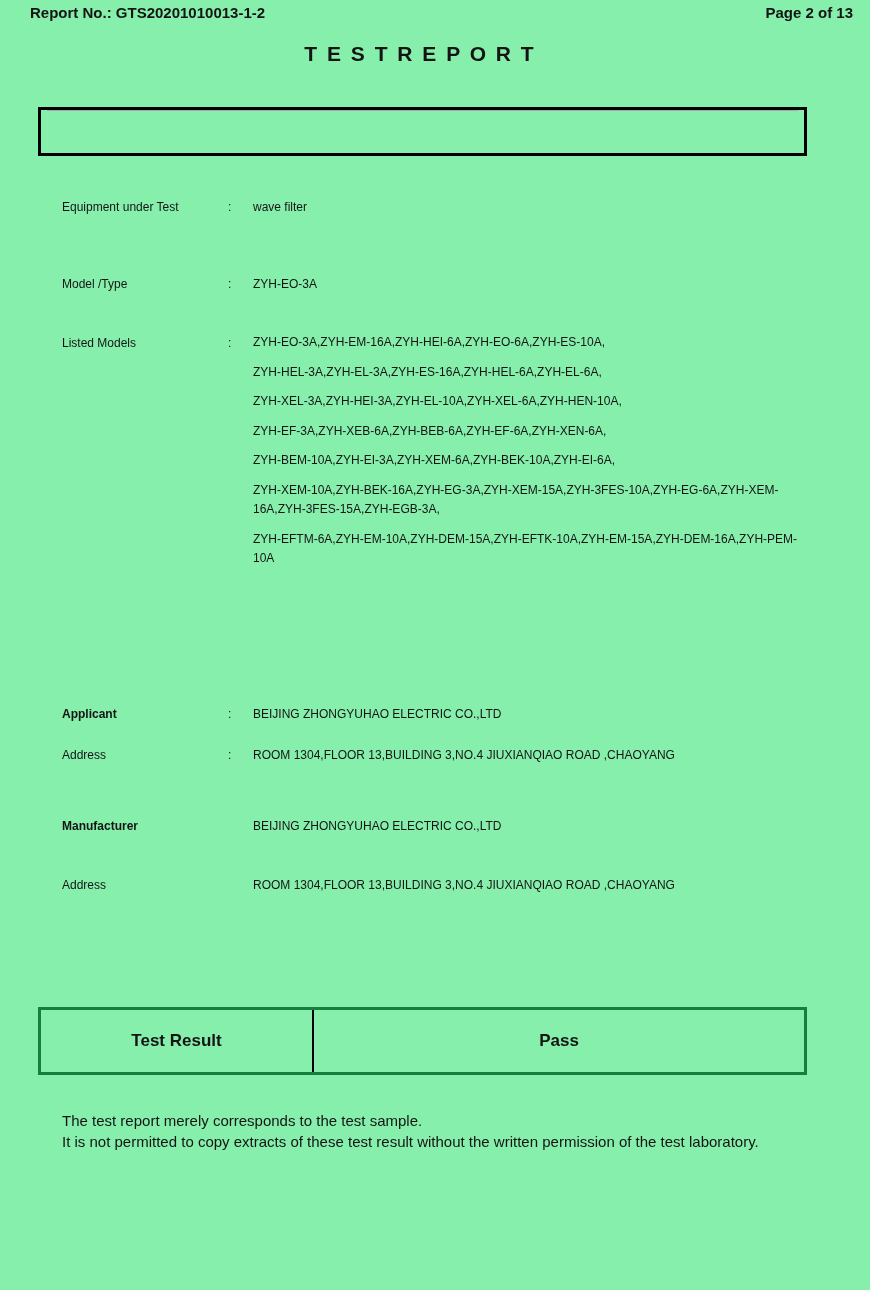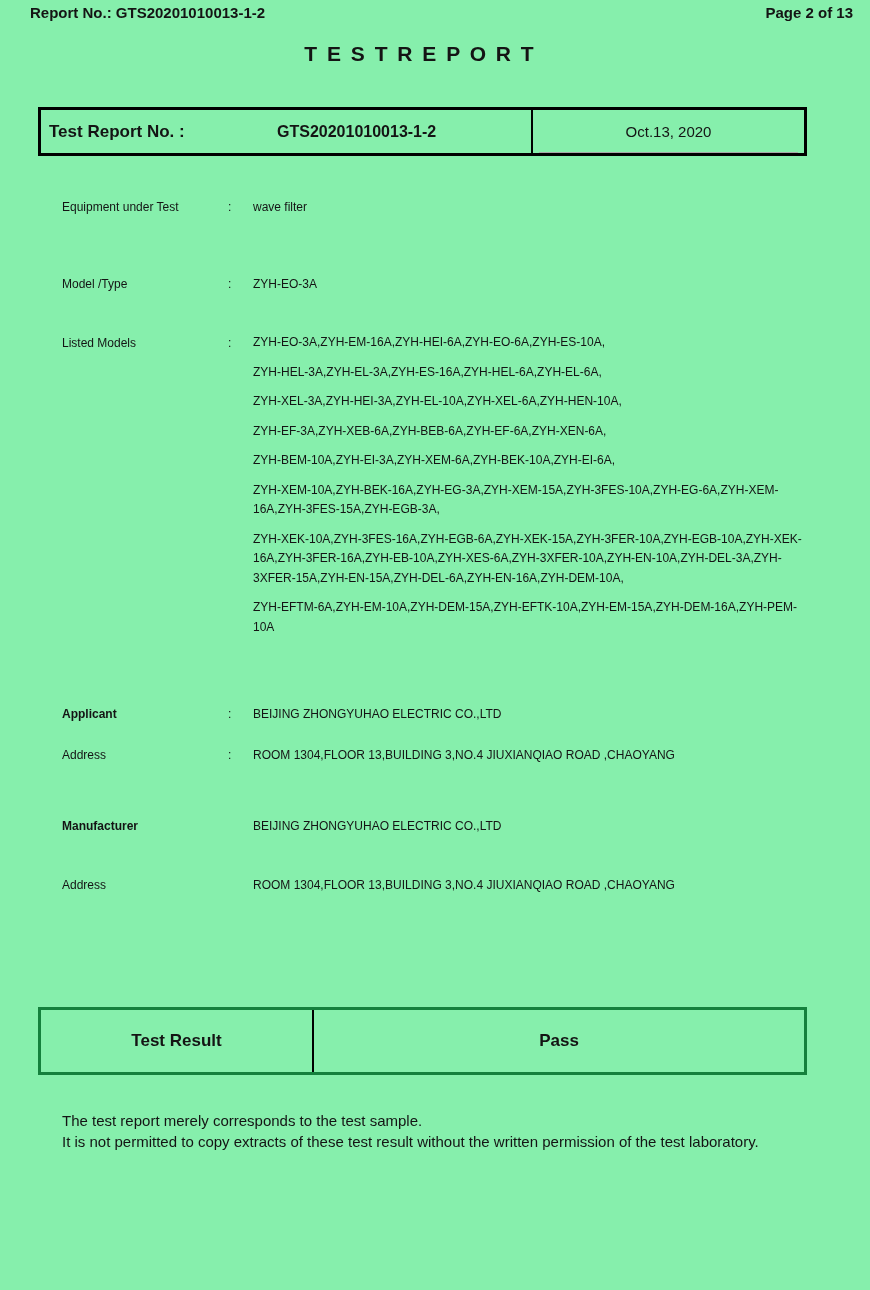--- a/index.html
+++ b/index.html
@@ -65,26 +65,21 @@
 <body>
 
 <div class="page">
 
   <div class="hdr-left">Report No.: GTS20201010013-1-2</div>
   <div class="hdr-right">Page 2 of 13</div>
 
   <h1 class="title">T E S T   R E P O R T</h1>
 
   <div class="rpt-box">
-    <div class="rpt-left">
-      <span class="rpt-label">Test Report No. :</span>
-      <span class="rpt-no">GTS20201010013-1-2</span>
-    </div>
     <div class="rpt-right">
-      <div class="rpt-date">Oct.13, 2020</div>
       <div class="rpt-divider"></div>
     </div>
   </div>
 
   <div class="frow" style="top:197px;">
     <div class="lbl">Equipment under Test</div>
     <div class="colon">:</div>
     <div class="val">wave filter</div>
   </div>
 
@@ -97,21 +92,20 @@
   <div class="frow models" style="top:333px;">
     <div class="lbl">Listed Models</div>
     <div class="colon">:</div>
     <div class="val">
       <p>ZYH-EO-3A,ZYH-EM-16A,ZYH-HEI-6A,ZYH-EO-6A,ZYH-ES-10A,</p>
       <p>ZYH-HEL-3A,ZYH-EL-3A,ZYH-ES-16A,ZYH-HEL-6A,ZYH-EL-6A,</p>
       <p>ZYH-XEL-3A,ZYH-HEI-3A,ZYH-EL-10A,ZYH-XEL-6A,ZYH-HEN-10A,</p>
       <p>ZYH-EF-3A,ZYH-XEB-6A,ZYH-BEB-6A,ZYH-EF-6A,ZYH-XEN-6A,</p>
       <p>ZYH-BEM-10A,ZYH-EI-3A,ZYH-XEM-6A,ZYH-BEK-10A,ZYH-EI-6A,</p>
       <p>ZYH-XEM-10A,ZYH-BEK-16A,ZYH-EG-3A,ZYH-XEM-15A,ZYH-3FES-10A,ZYH-EG-6A,ZYH-XEM-16A,ZYH-3FES-15A,ZYH-EGB-3A,</p>
-      <p>ZYH-XEK-10A,ZYH-3FES-16A,ZYH-EGB-6A,ZYH-XEK-15A,ZYH-3FER-10A,ZYH-EGB-10A,ZYH-XEK-16A,ZYH-3FER-16A,ZYH-EB-10A,ZYH-XES-6A,ZYH-3XFER-10A,ZYH-EN-10A,ZYH-DEL-3A,ZYH-3XFER-15A,ZYH-EN-15A,ZYH-DEL-6A,ZYH-EN-16A,ZYH-DEM-10A,</p>
       <p>ZYH-EFTM-6A,ZYH-EM-10A,ZYH-DEM-15A,ZYH-EFTK-10A,ZYH-EM-15A,ZYH-DEM-16A,ZYH-PEM-10A</p>
     </div>
   </div>
 
   <div class="frow" style="top:704px;">
     <div class="lbl b">Applicant</div>
     <div class="colon">:</div>
     <div class="val">BEIJING ZHONGYUHAO ELECTRIC CO.,LTD</div>
   </div>
 

